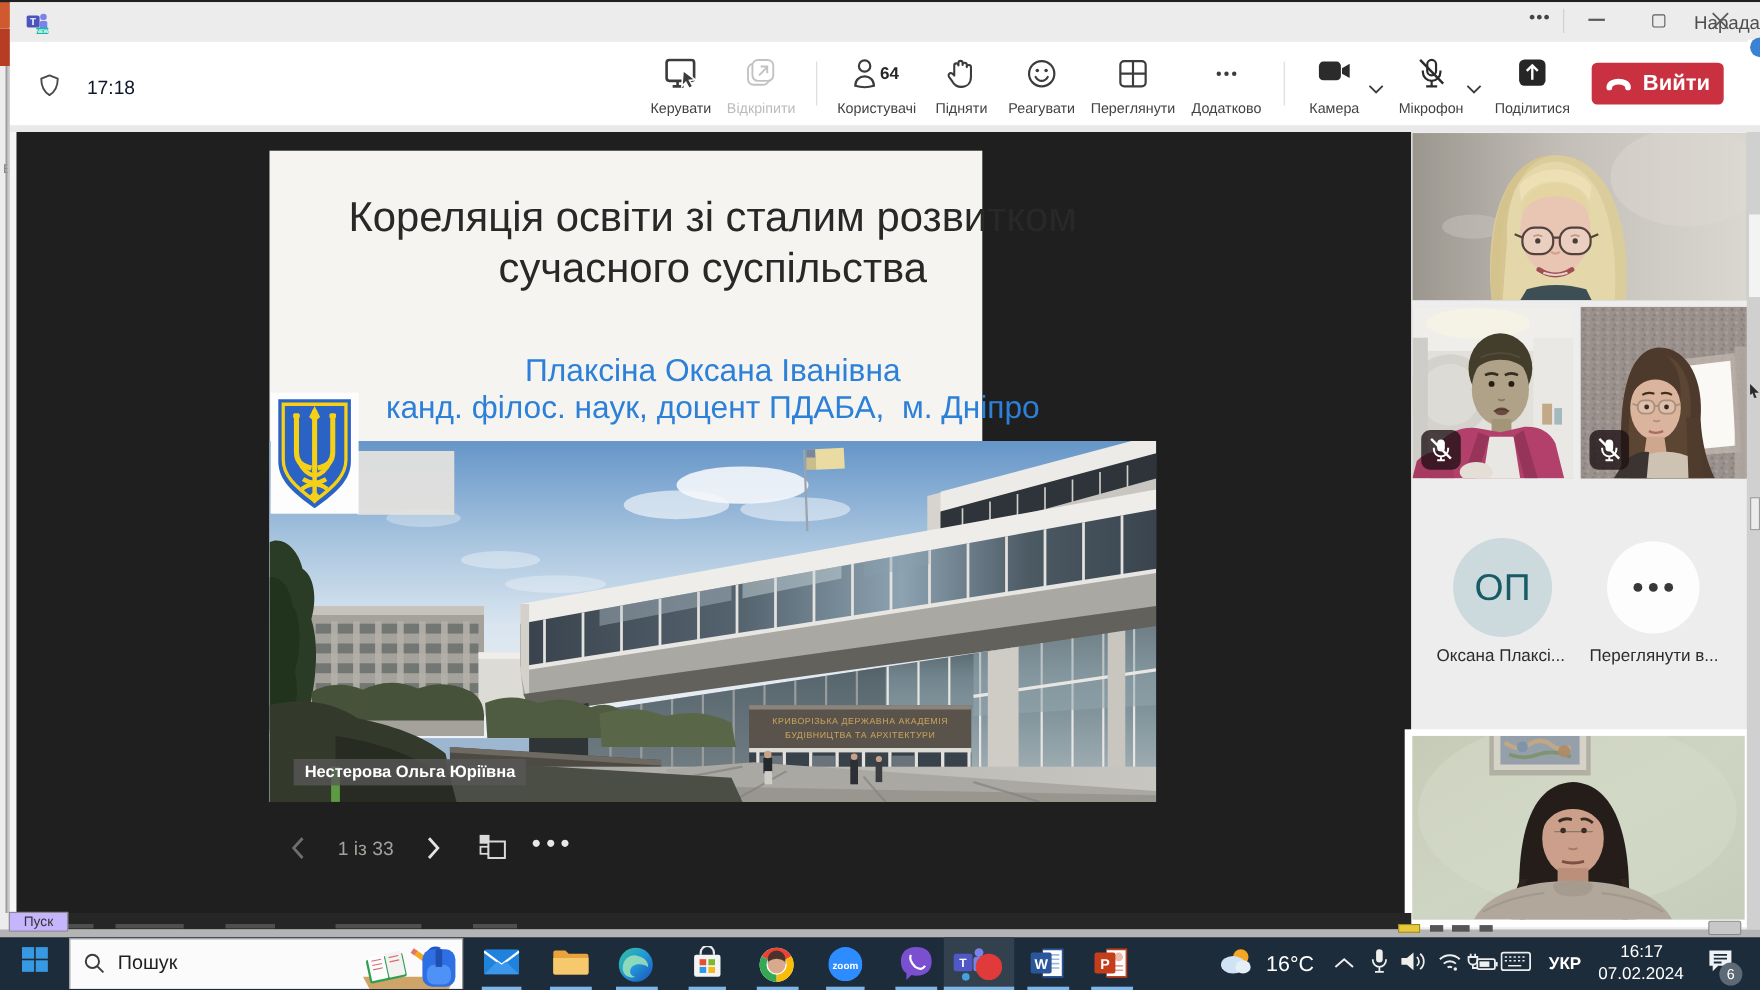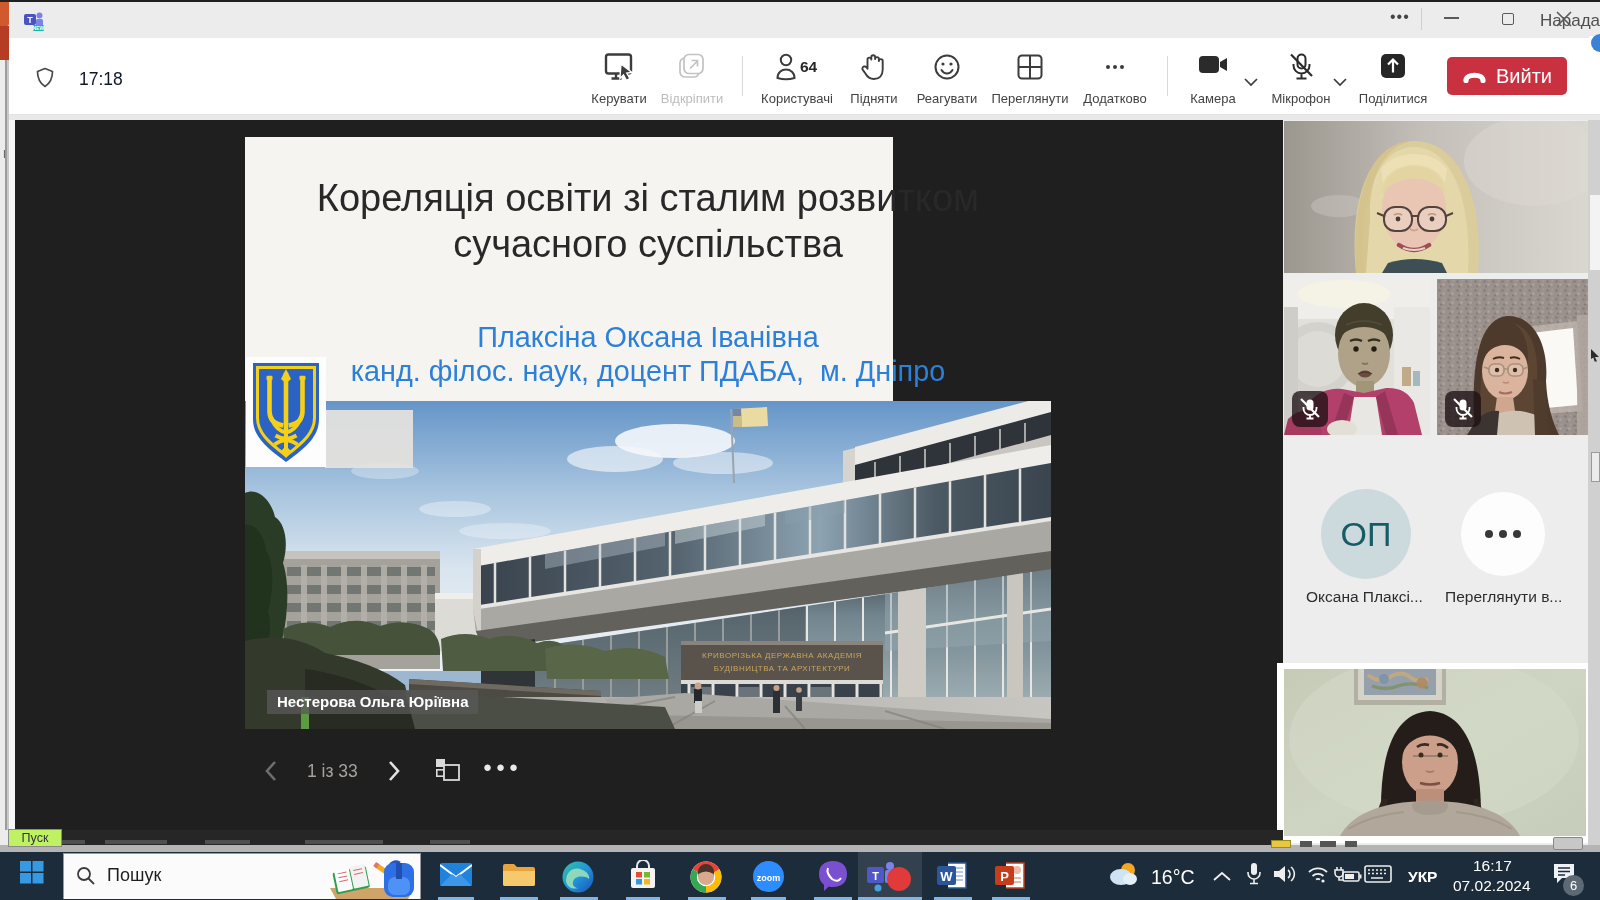--- a/index.html
+++ b/index.html
@@ -126,21 +126,21 @@
     <path d="M7.5 11 v1.5 a8 8 0 0 0 16 0 V11 M15.5 21 v4 M10.5 25.5 h10" fill="none" stroke="#2b2b2b" stroke-width="2"></path>
     <path d="M5 1.5 L26 23" stroke="#2b2b2b" stroke-width="2.2"></path>
     </svg><span class="lbl">Мікрофон</span></div>
   <div class="abs" style="left:1332px;top:73px"><svg width="16" height="10">
         <path d="M2 2 l6 6 6-6" fill="none" stroke="#3c3c3c" stroke-width="1.7"></path>
       </svg></div>
   <div class="tbtn" style="left:1338px" id="b-podil"><svg width="26" height="26" viewBox="0 0 26 26">
     <rect x="1" y="1" width="24" height="24" rx="5" fill="#262626"></rect>
     <path d="M13 19.5 V7 M8 11.5 L13 6.5 l5 5" fill="none" stroke="#fff" stroke-width="2.2"></path>
     </svg><span class="lbl">Поділитися</span></div>
-  <div class="abs" style="left:1447px;top:57px;width:120px;height:38px;background:#ca3140;border-radius:5px;color:#fff;text-align:center;line-height:38px;font-size:20px;font-weight:normal">
+  <div class="abs" style="left:1447px;top:57px;width:120px;height:38px;background:#ca3140;border-radius:5px;color:#fff;text-align:center;line-height:38px;font-size:20px;font-weight:bold">
     <svg width="25" height="14" viewBox="0 0 25 14" style="vertical-align:-1px;margin-right:9px">
         <path d="M4 10.5 C 4 3.5 21 3.5 21 10.5" stroke="#fff" stroke-width="5.2" fill="none" stroke-linecap="round"></path>
       </svg>Вийти</div>
 
   <div class="abs" style="left:9px;top:115px;width:1591px;height:5px;background:#e9e9e9"></div>
 
   <div class="abs" id="stage"></div>
   <div class="abs" id="slide">
     <div class="abs" id="slidetitle">Кореляція освіти зі сталим розвитком<br>сучасного суспільства</div>
     <div class="abs" id="blue1">Плаксіна Оксана Іванівна</div>
@@ -554,21 +554,21 @@
   <div class="abs" style="left:1589px;top:36px;width:11px;height:16px;background:#fff"></div>
   <div class="abs" style="left:1591px;top:34px;width:9px;height:18px;border-radius:9px 0 0 9px;background:#3b82d4"></div>
 
   <div class="abs" id="tabstrip"></div>
   <div class="abs" id="graystrip"></div>
   <div class="abs" style="left:55px;top:840px;width:30px;height:4px;background:#777;opacity:.5"></div>
   <div class="abs" style="left:105px;top:840px;width:62px;height:4px;background:#777;opacity:.5"></div>
   <div class="abs" style="left:205px;top:840px;width:45px;height:4px;background:#777;opacity:.5"></div>
   <div class="abs" style="left:305px;top:840px;width:78px;height:4px;background:#777;opacity:.5"></div>
   <div class="abs" style="left:430px;top:840px;width:40px;height:4px;background:#777;opacity:.5"></div>
-  <div class="abs" style="left:8px;top:829px;width:54px;height:18px;background:#bef264;border:1px solid #8a8a8a;font-size:12.5px;color:#333;text-align:center;line-height:16px">Пуск</div>
+  <div class="abs" style="left:8px;top:829px;width:54px;height:18px;background:#c4b5fd;border:1px solid #8a8a8a;font-size:12.5px;color:#333;text-align:center;line-height:16px">Пуск</div>
 
   <div class="abs" style="left:1271px;top:840px;width:20px;height:8px;background:#e8c93e;border:1px solid #9a8a20"></div>
   <div class="abs" style="left:1300px;top:841px;width:12px;height:6px;background:#555"></div>
   <div class="abs" style="left:1320px;top:841px;width:16px;height:6px;background:#555"></div>
   <div class="abs" style="left:1345px;top:841px;width:12px;height:6px;background:#555"></div>
   <div class="abs" style="left:1553px;top:837px;width:30px;height:13px;background:#c7c7c7;border:1px solid #888;border-radius:2px"></div>
 
   <div class="abs" id="taskbar"></div>
   <div class="abs" style="left:20px;top:861px;width:24px;height:23px">
     <svg width="24" height="23">

